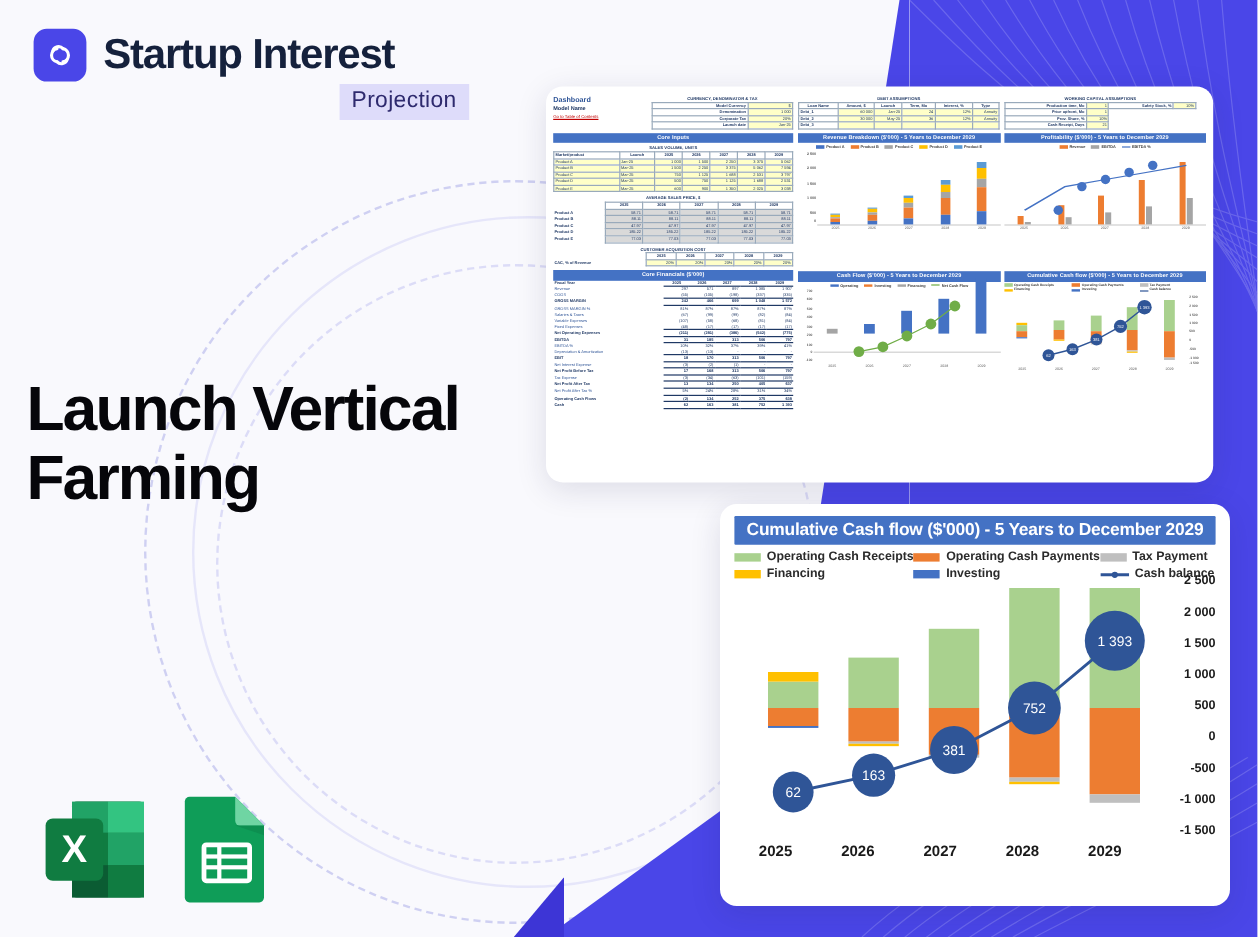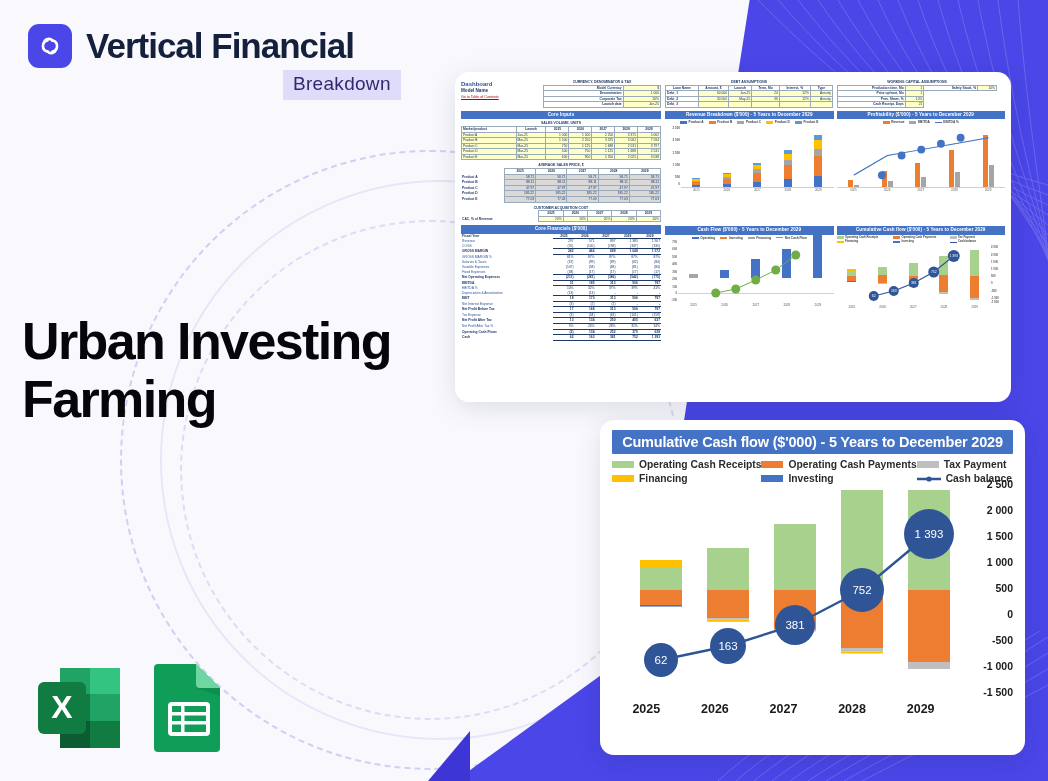--- a/index.html
+++ b/index.html
@@ -188,26 +188,26 @@
 </div>
 
 <div class="logo-wrap">
   <div class="logo-row">
     <span class="logo-mark">
       <svg width="28" height="28" viewBox="0 0 28 28">
         <path d="M8 10.5 a5 5 0 0 1 8.5 -2 M20 17.5 a5 5 0 0 1 -8.5 2" fill="none" stroke="#fff" stroke-width="2.6" stroke-linecap="round"></path>
         <path d="M16.5 8.5 a5.6 5.6 0 0 1 0 11 M11.5 19.5 a5.6 5.6 0 0 1 0 -11" fill="none" stroke="#fff" stroke-width="2.6" stroke-linecap="round"></path>
       </svg>
     </span>
-    <span class="logo-text">Vertical Financial</span>
+    <span class="logo-text">Startup Interest</span>
   </div>
-  <span class="logo-sub">Breakdown</span>
+  <span class="logo-sub">Projection</span>
 </div>
 
-<h1 class="headline">Urban Investing Farming</h1>
+<h1 class="headline">Launch Vertical Farming</h1>
 
 <div class="footer">
   <span class="xls-icon">
     <svg width="96" height="96" viewBox="0 0 96 96">
       <rect x="28" y="8" width="60" height="80" rx="4" fill="#1d6f42"></rect>
       <rect x="28" y="8" width="30" height="26" fill="#21a366"></rect>
       <rect x="58" y="8" width="30" height="26" fill="#33c481"></rect>
       <rect x="28" y="34" width="30" height="27" fill="#107c41"></rect>
       <rect x="58" y="34" width="30" height="27" fill="#21a366"></rect>
       <rect x="28" y="61" width="30" height="27" fill="#0b5c33"></rect>

